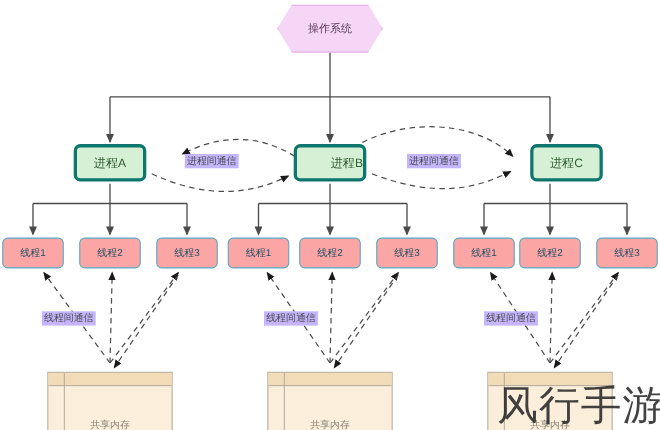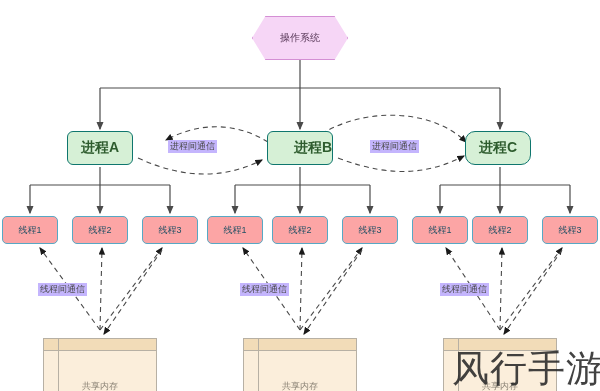--- a/index.html
+++ b/index.html
@@ -31,37 +31,36 @@
     align-items: center;
     justify-content: center;
     text-align: center;
     color: #333333;
     z-index: 3;
   }
   .node-os {
     width: 96px;
     height: 44px;
     left: 252px;
-    top: 16px;
+    top: 4px;
     background: #f6d6f6;
     border: 1px solid #d48fd4;
     font-size: 10px;
     clip-path: polygon(14% 0%, 86% 0%, 100% 50%, 86% 100%, 14% 100%, 0% 50%);
     -webkit-clip-path: polygon(14% 0%, 86% 0%, 100% 50%, 86% 100%, 14% 100%, 0% 50%);
     color: #5a3a5a;
   }
   .node-process {
     width: 66px;
     height: 34px;
     background: #d6f0d6;
-    border: 1px solid #0f766e;
+    border: 3px solid #0f766e;
     border-radius: 6px;
-    font-size: 14px;
+    font-size: 11px;
     color: #2e5c2e;
-    font-weight: bold;
   }
   .node-thread {
     width: 56px;
     height: 28px;
     background: #fca5a5;
     border: 1px solid #57a8c4;
     border-radius: 5px;
     font-size: 9px;
     color: #1f4f63;
   }
@@ -191,21 +190,21 @@
   <div class="node node-os">
     <span>操作系统</span>
   </div>
 
   <div class="node node-process" style="left:67px; top:131px;">
     <span>进程A</span>
   </div>
   <div class="node node-process" style="left:267px; top:131px;justify-content:flex-end;">
     <span>进程B</span>
   </div>
-  <div class="node node-process" style="left:465px; top:131px;border-radius:10px;">
+  <div class="node node-process" style="left:482px; top:131px;">
     <span>进程C</span>
   </div>
 
   <div class="edge-label" style="left:168px; top:140px;">进程间通信</div>
   <div class="edge-label" style="left:370px; top:140px;">进程间通信</div>
 
   <div class="node node-thread" style="left:2px; top:216px;">
     <span>线程1</span>
   </div>
   <div class="node node-thread" style="left:72px; top:216px;">

